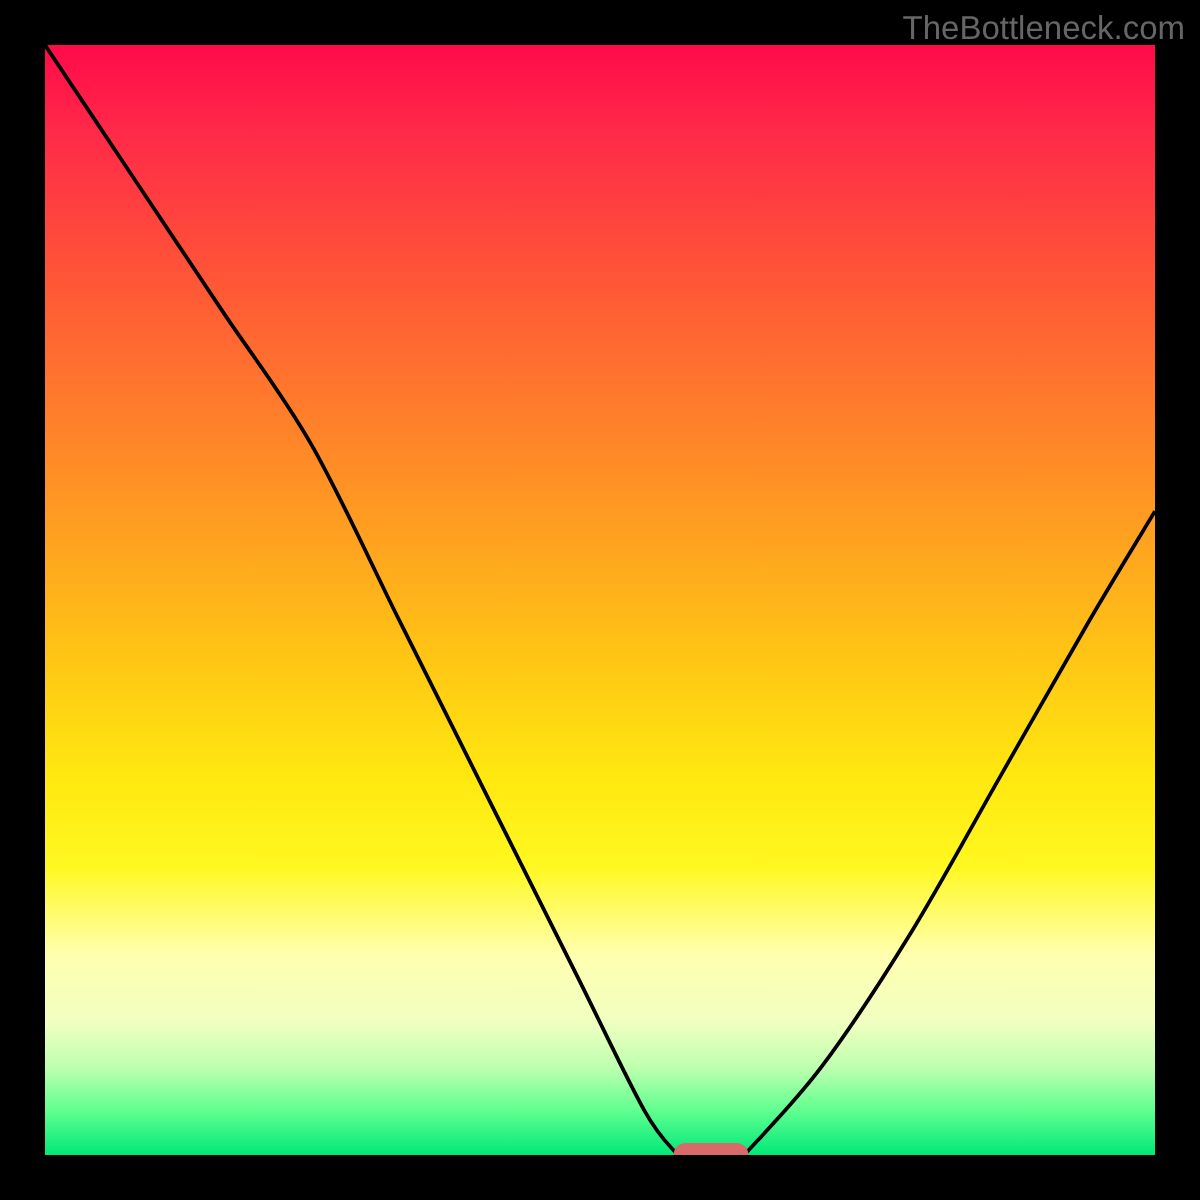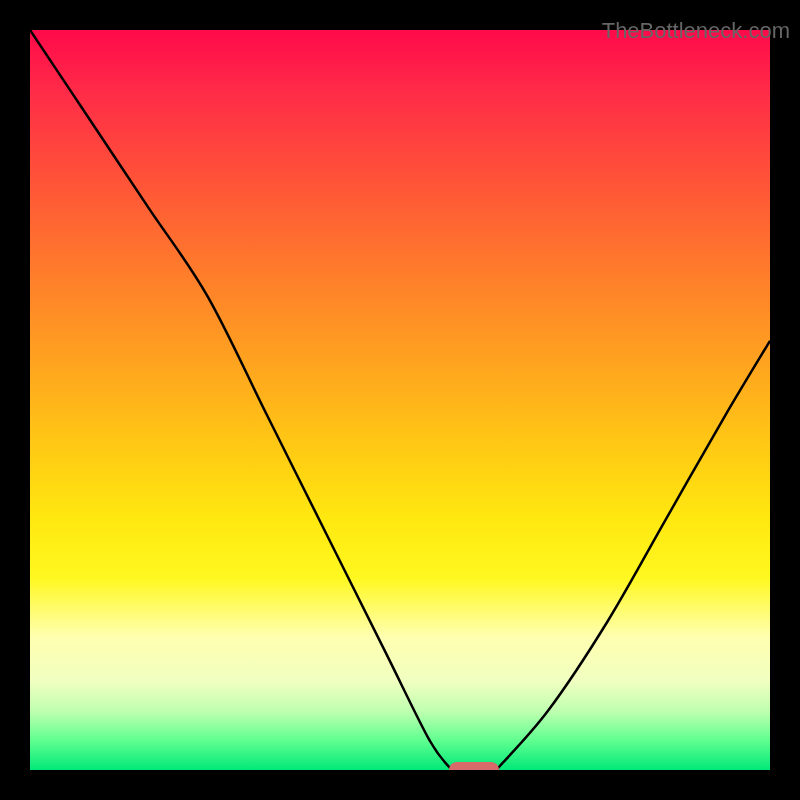--- a/index.html
+++ b/index.html
@@ -11,21 +11,20 @@
     font-family: Arial, sans-serif;
   }
   .watermark {
     position: absolute;
     top: 6px;
     right: 10px;
     color: #666;
     font-size: 22px;
     font-weight: 500;
     z-index: 10;
-    margin-top: 12px;
   }
   .plot-area {
     position: absolute;
     left: 30px;
     top: 30px;
     width: 740px;
     height: 740px;
     overflow: hidden;
   }
   .gradient-bg {

